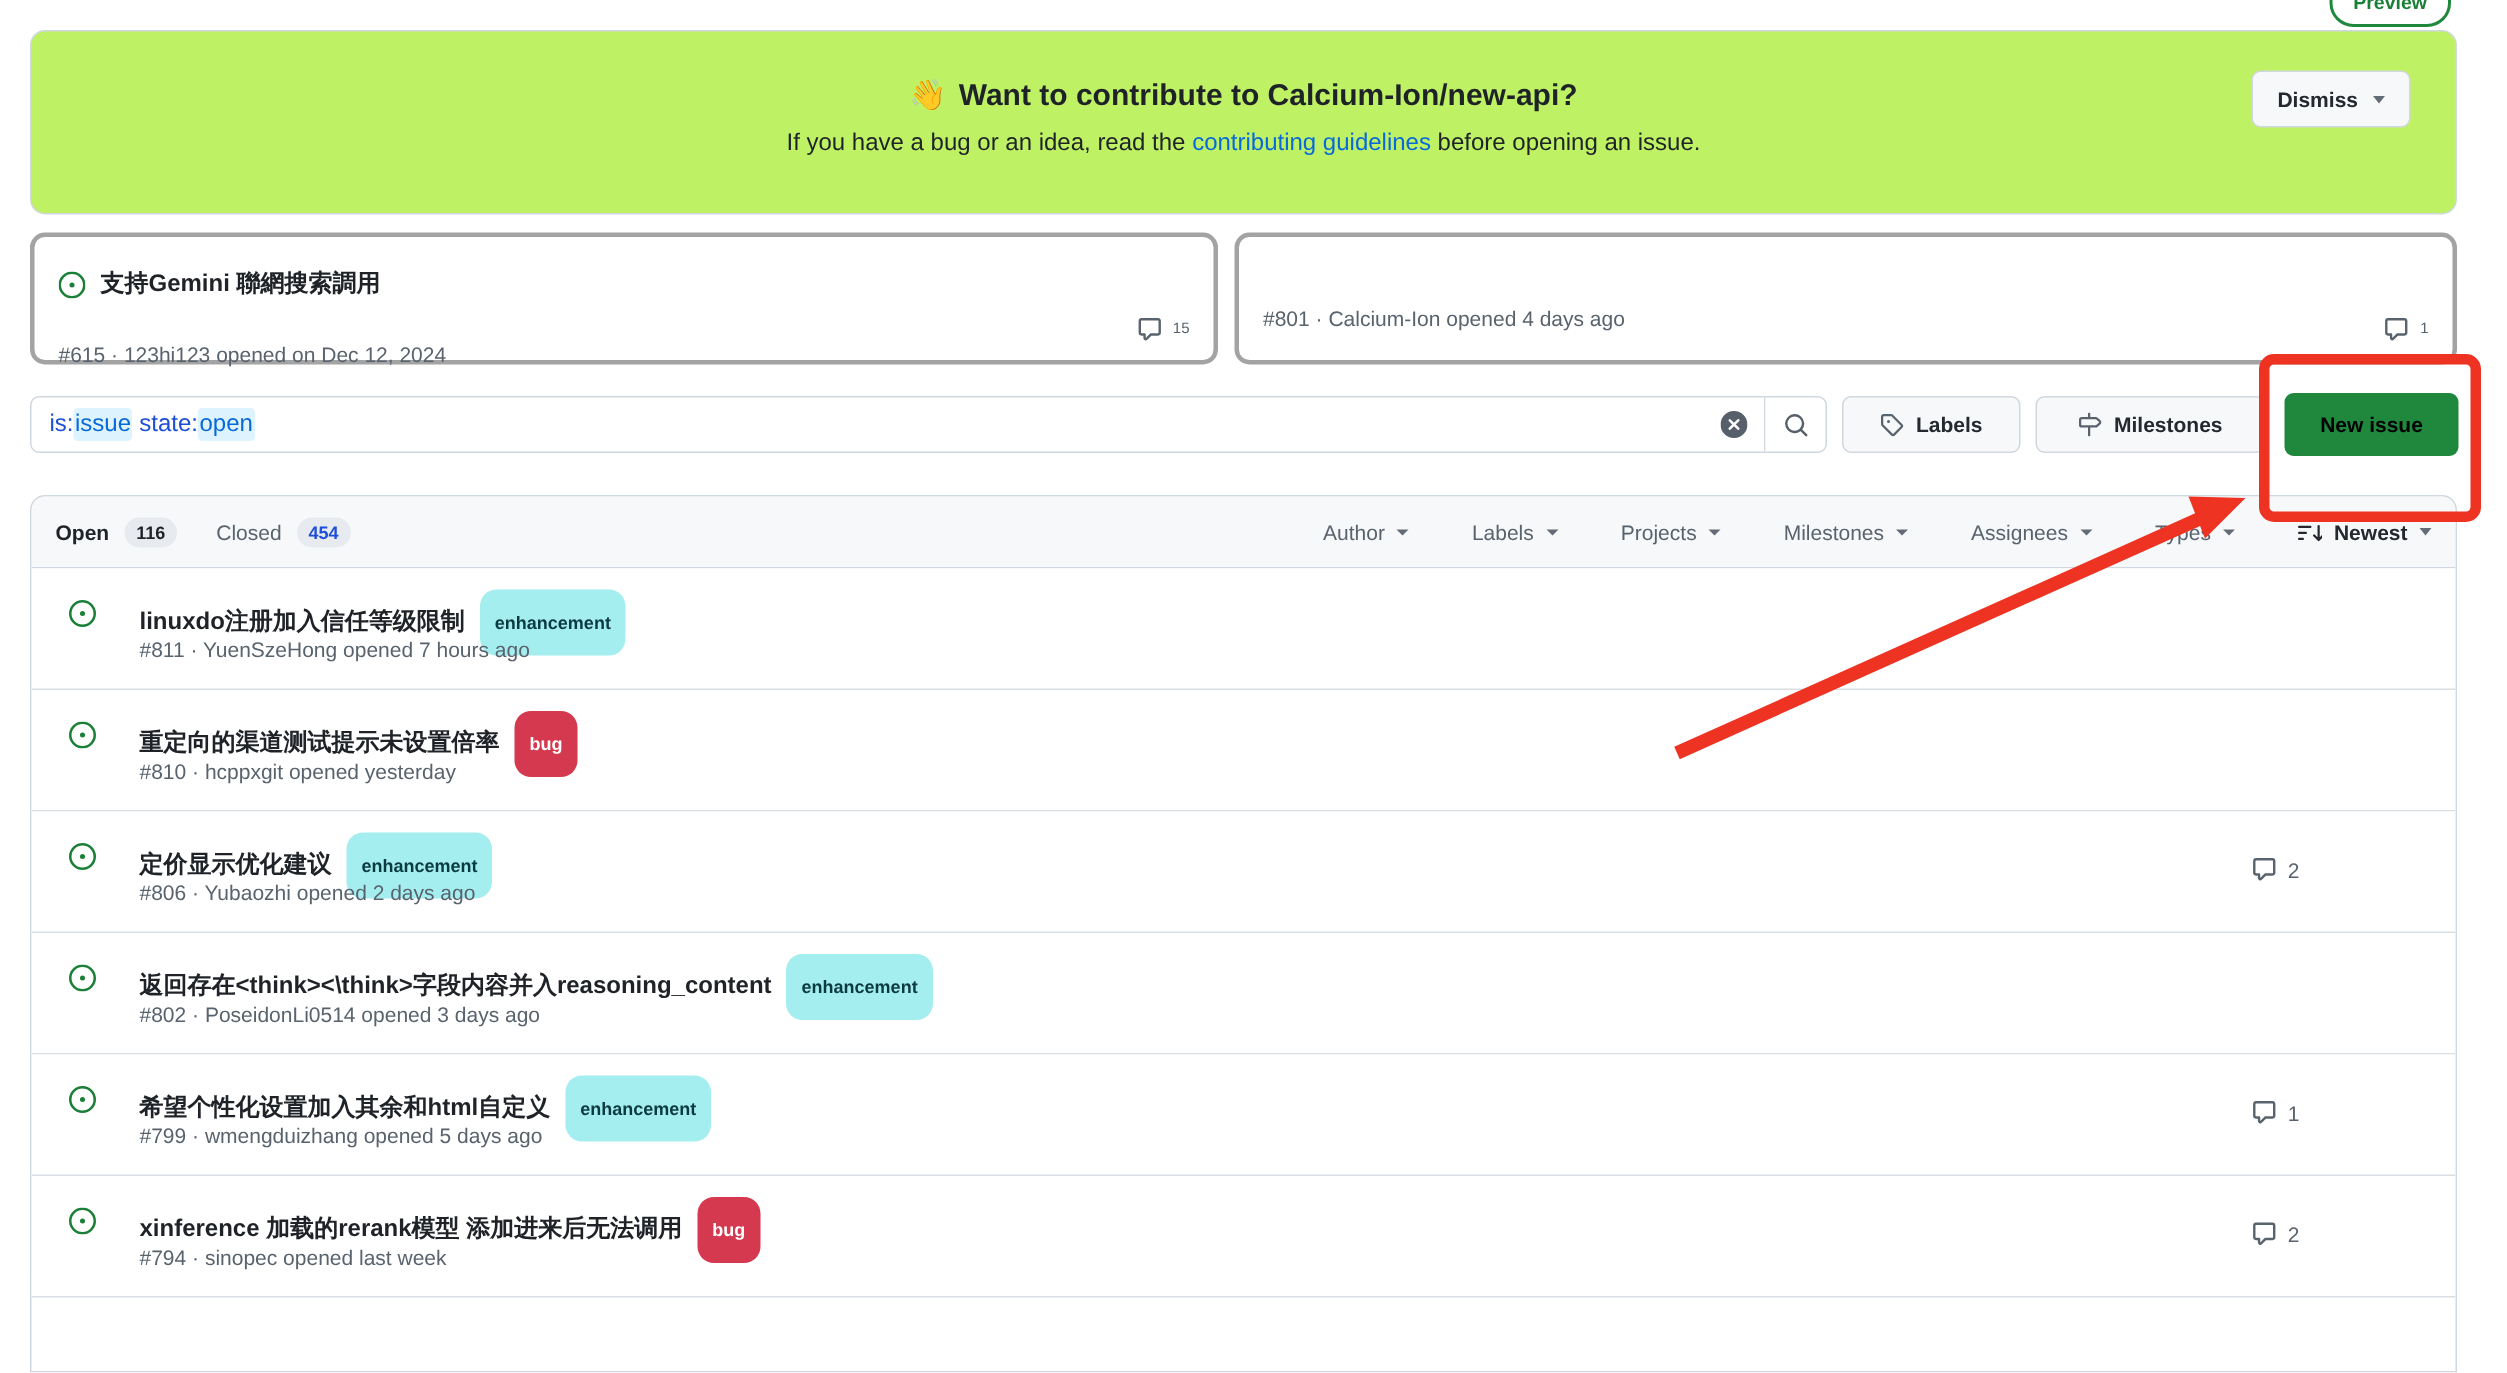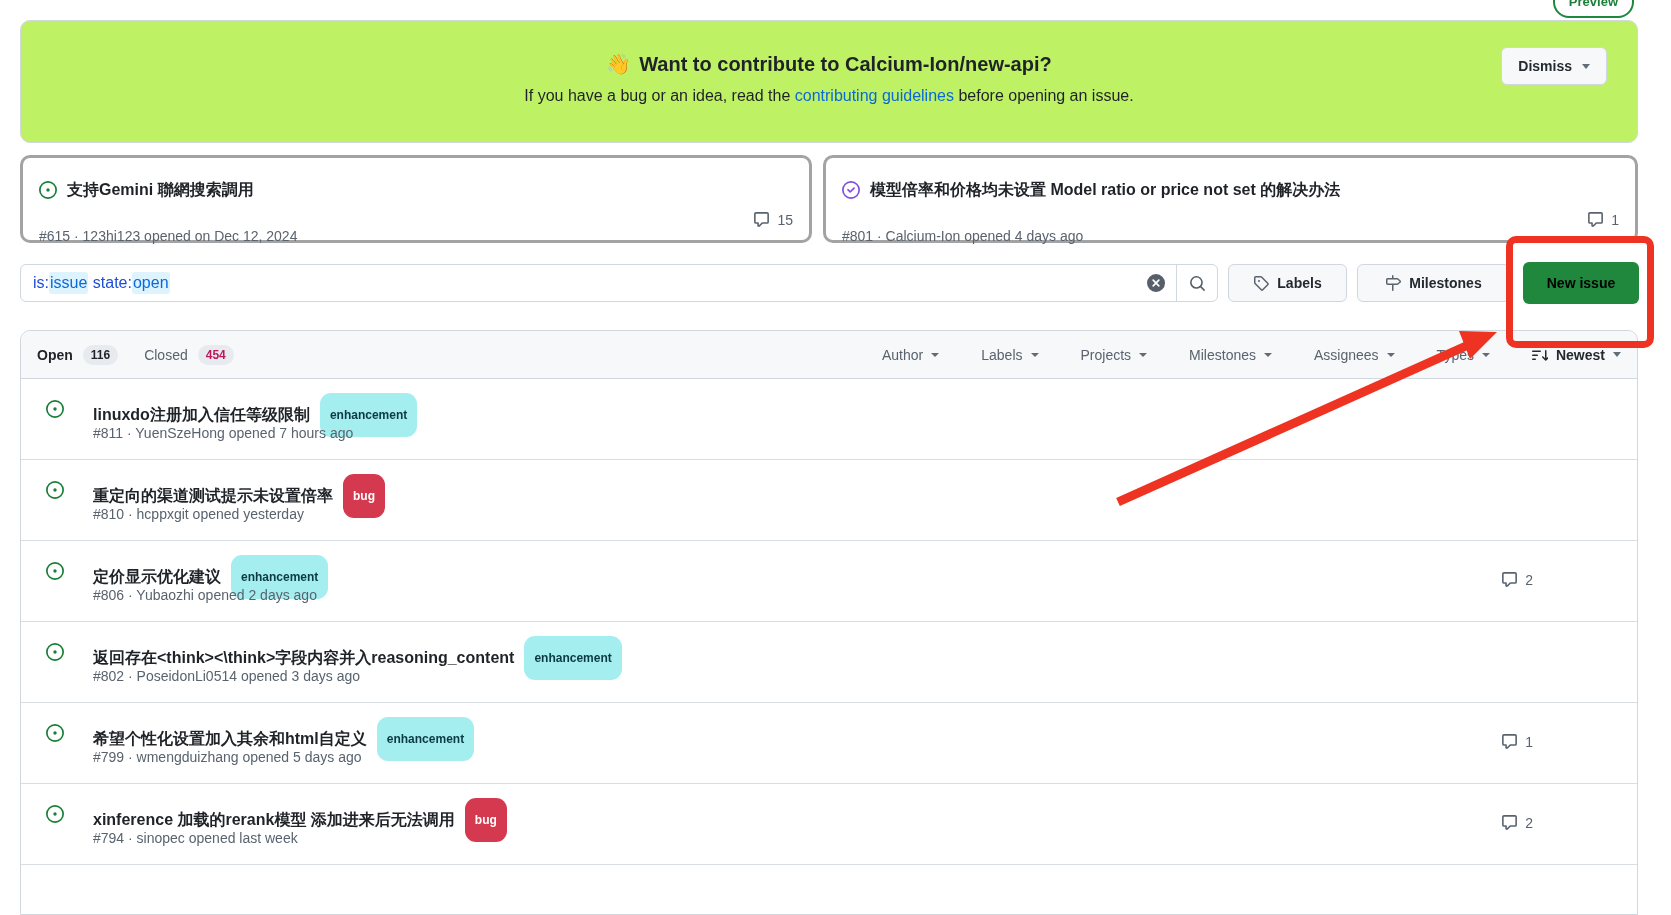--- a/index.html
+++ b/index.html
@@ -34,21 +34,21 @@
   .pinned-card{box-sizing:border-box;height:88px;border:3px solid #a3a3a3;border-radius:10px;
     background:#fff;position:relative;padding:20px 16px 0 16px;cursor:pointer;}
   .pinned-card:nth-child(1){width:792px;}
   .pinned-card:nth-child(2){width:815px;}
   .pinned-title-row{display:flex;align-items:center;gap:10px;font-size:16px;font-weight:700;line-height:24px;white-space:nowrap;overflow:hidden;}
   .state-open{color:#1a7f37;}
   .state-closed{color:#8250df;}
   .p-icon{flex:0 0 auto;display:flex;}
   .pinned-meta{margin-top:26px;font-size:14px;color:#59636e;}
   .pinned-comments{position:absolute;right:16px;bottom:12px;display:flex;align-items:center;gap:7px;
-    color:#59636e;font-size:14px;}
+    color:#59636e;font-size:10px;}
 
   
   .search-box{position:absolute;left:20px;top:264px;width:1198px;height:38px;box-sizing:border-box;
     border:1px solid #d0d7de;border-radius:6px;background:#fff;display:flex;align-items:center;
     padding-left:12px;font-size:16px;cursor:text;}
   .tok{white-space:pre;color:#1d4ed8;}
   .tok.hl{background:#ddf4ff;color:#0969da;border-radius:3px;padding:2px 1px;}
   .search-clear{position:absolute;right:52px;top:50%;transform:translateY(-50%);color:#57606a;cursor:pointer;}
   .search-seg{position:absolute;right:0;top:0;width:40px;height:36px;border-left:1px solid #d0d7de;
     border-radius:0 6px 6px 0;display:flex;align-items:center;justify-content:center;color:#57606a;cursor:pointer;}
@@ -71,21 +71,21 @@
   
   .list{position:absolute;left:20px;top:330px;width:1618px;height:585px;box-sizing:border-box;
     border:1px solid #d0d7de;border-radius:10px 10px 0 0;background:#fff;overflow:hidden;}
   .list-header{height:47px;background:#f6f8fa;border-bottom:1px solid #d0d7de;
     display:flex;align-items:center;padding:0 16px;border-radius:10px 10px 0 0;}
   .lh-left{display:flex;align-items:center;gap:10px;}
   .open-label{font-size:14px;font-weight:700;color:#1f2328;cursor:pointer;}
   .closed-label{font-size:14px;color:#59636e;margin-left:16px;cursor:pointer;}
   .count-pill{background:rgba(175,184,193,0.2);padding:0 8px;height:20px;border-radius:10px;
     font-size:12px;font-weight:700;display:flex;align-items:center;color:#1f2328;}
-  .count-pill.muted{color:#be185d;}
+  .count-pill.muted{color:#1d4ed8;}
   .lh-right{margin-left:auto;display:flex;align-items:center;gap:42px;font-size:14px;color:#59636e;}
   .filter-item{display:flex;align-items:center;gap:8px;cursor:pointer;}
   .filter-item .caret{border-top-width:4px;}
   .sort-item{display:flex;align-items:center;gap:8px;color:#24292f;font-weight:700;cursor:pointer;}
   .sort-item .s-icon{color:#24292f;display:flex;}
 
   .issue-row{position:relative;height:80px;border-bottom:1px solid #d9dee3;background:#fff;cursor:pointer;}
   .row-icon{position:absolute;left:25px;top:21px;color:#1a7f37;}
   .row-title{position:absolute;left:72px;top:14px;display:flex;align-items:center;gap:10px;
     font-size:16px;font-weight:700;color:#1f2328;line-height:24px;white-space:nowrap;}
@@ -129,29 +129,20 @@
       <span class="c-icon">
             <svg width="17" height="17" viewBox="0 0 16 16" fill="currentColor">
               <path d="M1 2.75C1 1.784 1.784 1 2.75 1h10.5c.966 0 1.75.784 1.75 1.75v7.5A1.75 1.75 0 0 1 13.25 12H9.06l-2.573 2.573A1.458 1.458 0 0 1 4 13.543V12H2.75A1.75 1.75 0 0 1 1 10.25Zm1.75-.25a.25.25 0 0 0-.25.25v7.5c0 .138.112.25.25.25h2a.75.75 0 0 1 .75.75v2.19l2.72-2.72a.75.75 0 0 1 .53-.22h4.5a.25.25 0 0 0 .25-.25v-7.5a.25.25 0 0 0-.25-.25Z"></path>
             </svg>
           </span>
       <span>15</span>
     </div>
   </div>
 
   <div class="pinned-card">
-    <div class="pinned-title-row">
-      <span class="p-icon state-closed">
-            <svg width="18" height="18" viewBox="0 0 16 16" fill="currentColor">
-              <path d="M11.28 6.78a.75.75 0 0 0-1.06-1.06L7.25 8.69 5.78 7.22a.75.75 0 0 0-1.06 1.06l2 2a.75.75 0 0 0 1.06 0Z"></path>
-              <path d="M16 8A8 8 0 1 1 0 8a8 8 0 0 1 16 0Zm-1.5 0a6.5 6.5 0 1 0-13 0 6.5 6.5 0 0 0 13 0Z"></path>
-            </svg>
-          </span>
-      <span class="p-title">模型倍率和价格均未设置 Model ratio or price not set 的解决办法</span>
-    </div>
     <div class="pinned-meta">#801 · Calcium-Ion opened 4 days ago</div>
     <div class="pinned-comments">
       <span class="c-icon">
             <svg width="17" height="17" viewBox="0 0 16 16" fill="currentColor">
               <path d="M1 2.75C1 1.784 1.784 1 2.75 1h10.5c.966 0 1.75.784 1.75 1.75v7.5A1.75 1.75 0 0 1 13.25 12H9.06l-2.573 2.573A1.458 1.458 0 0 1 4 13.543V12H2.75A1.75 1.75 0 0 1 1 10.25Zm1.75-.25a.25.25 0 0 0-.25.25v7.5c0 .138.112.25.25.25h2a.75.75 0 0 1 .75.75v2.19l2.72-2.72a.75.75 0 0 1 .53-.22h4.5a.25.25 0 0 0 .25-.25v-7.5a.25.25 0 0 0-.25-.25Z"></path>
             </svg>
           </span>
       <span>1</span>
     </div>
   </div>

